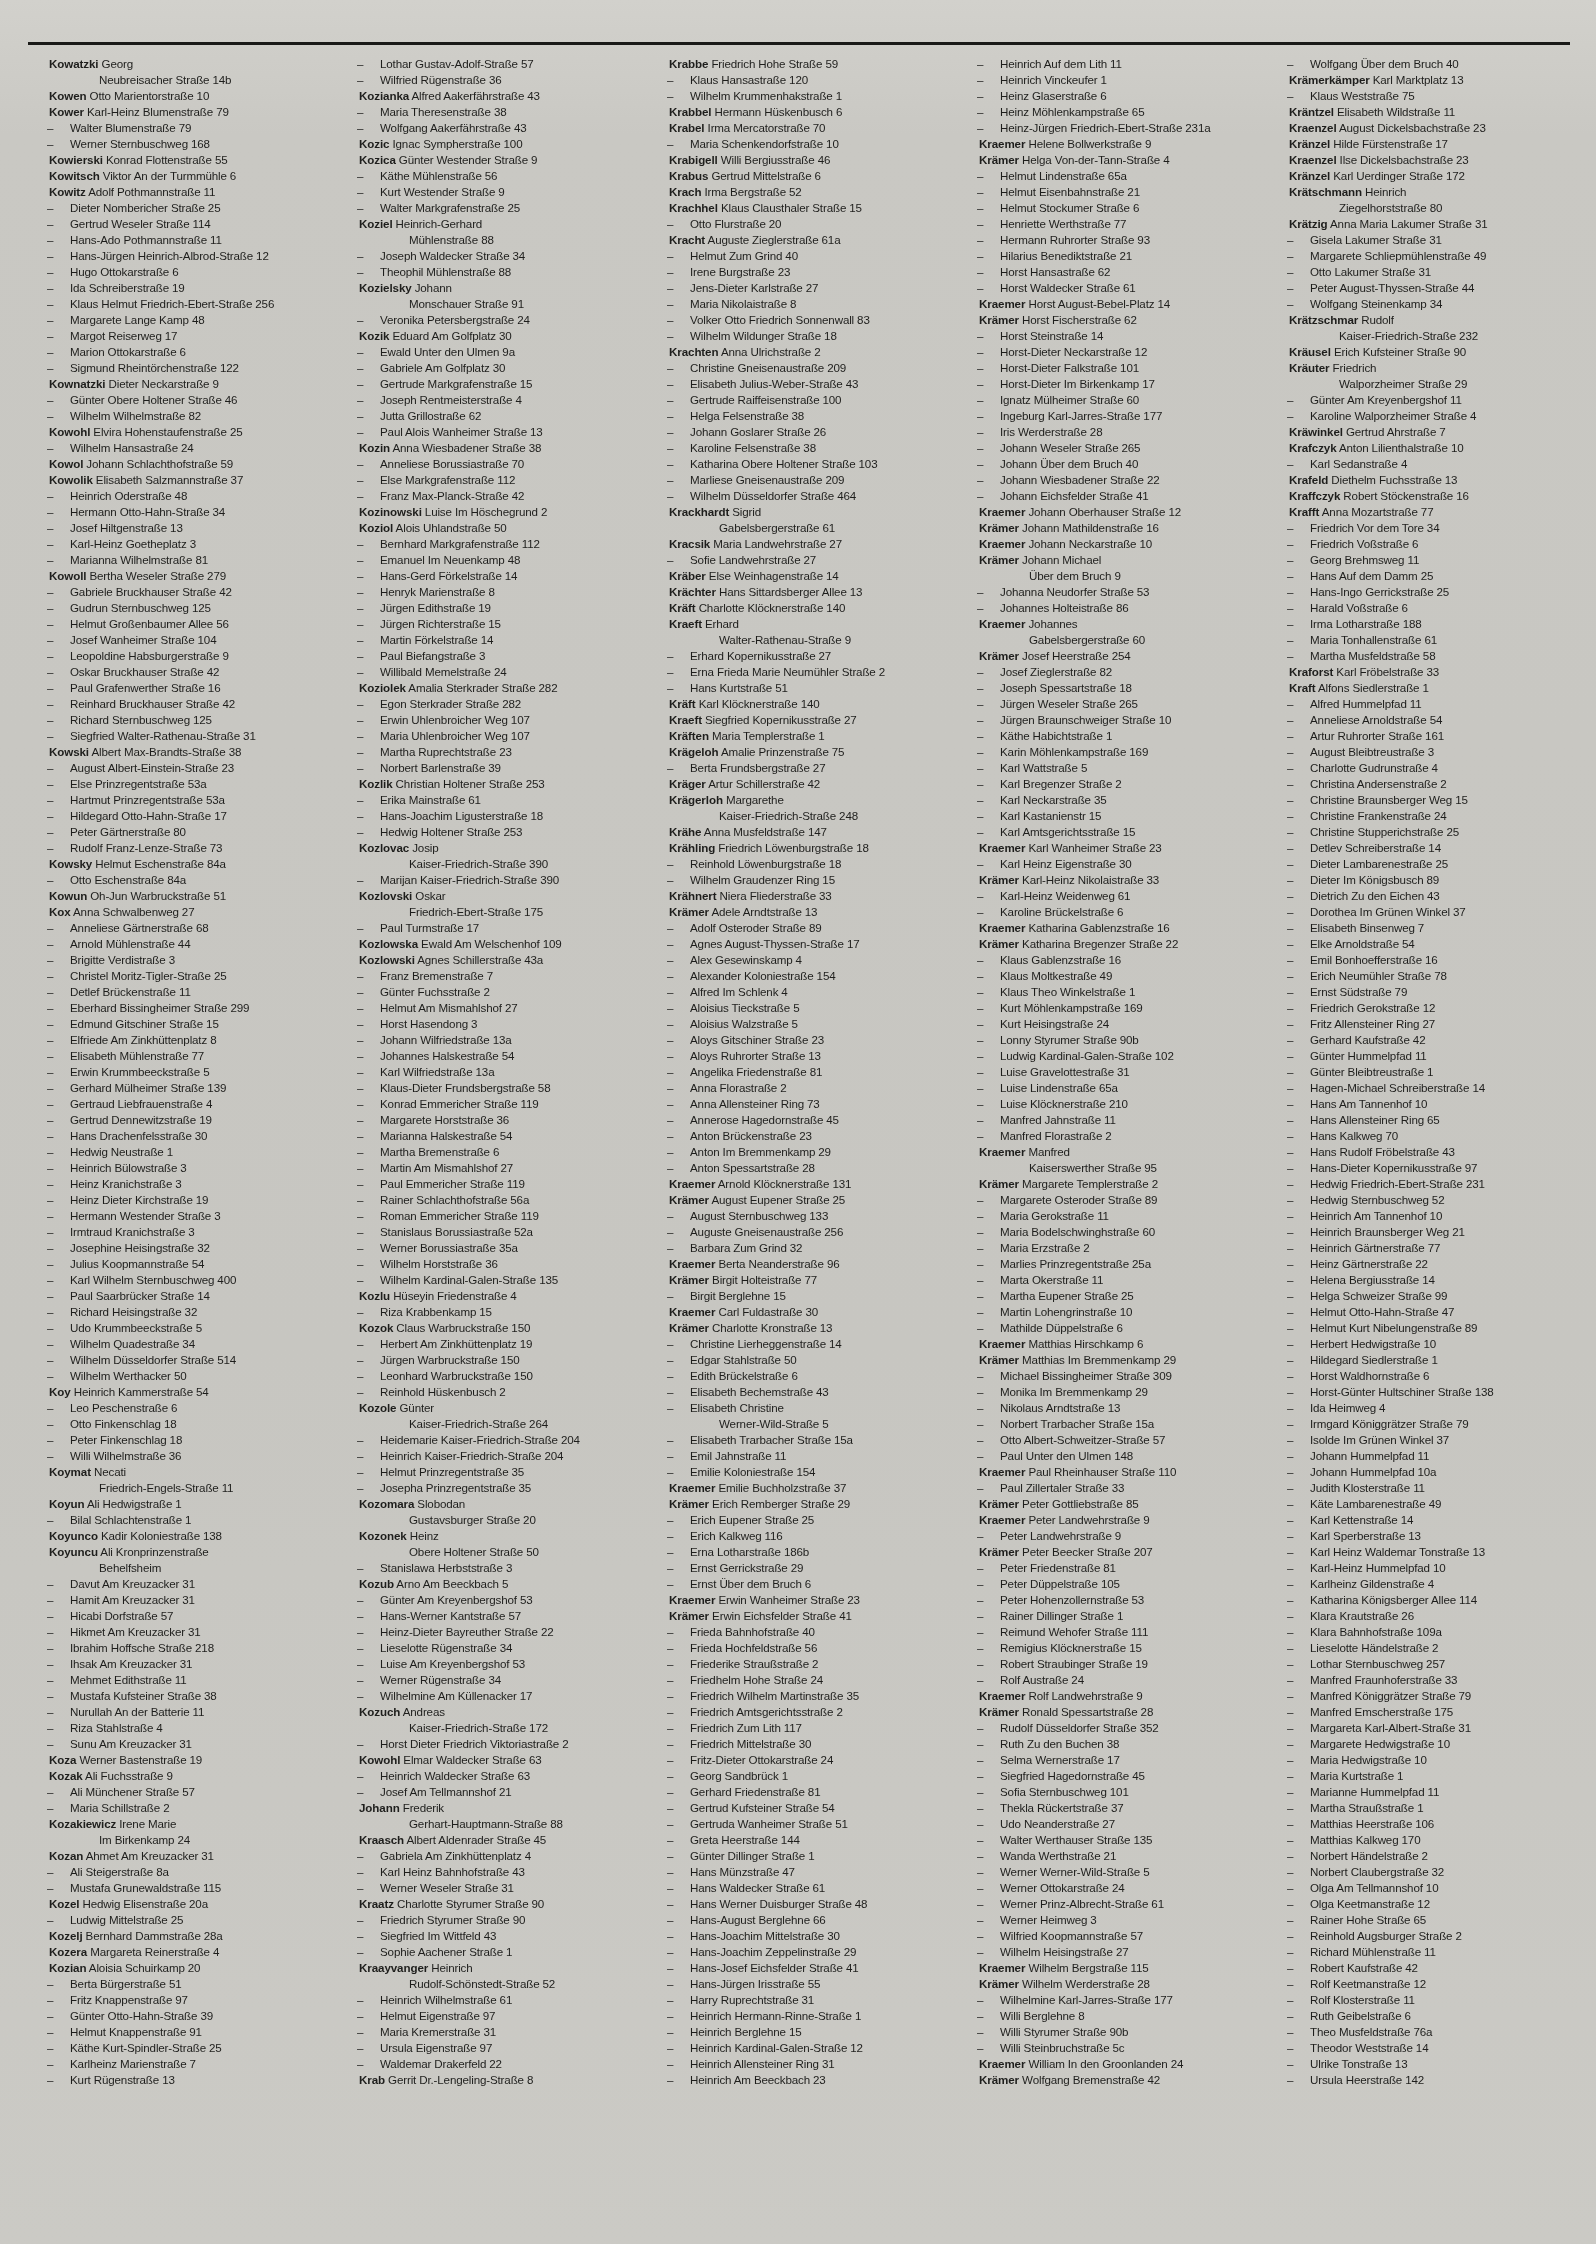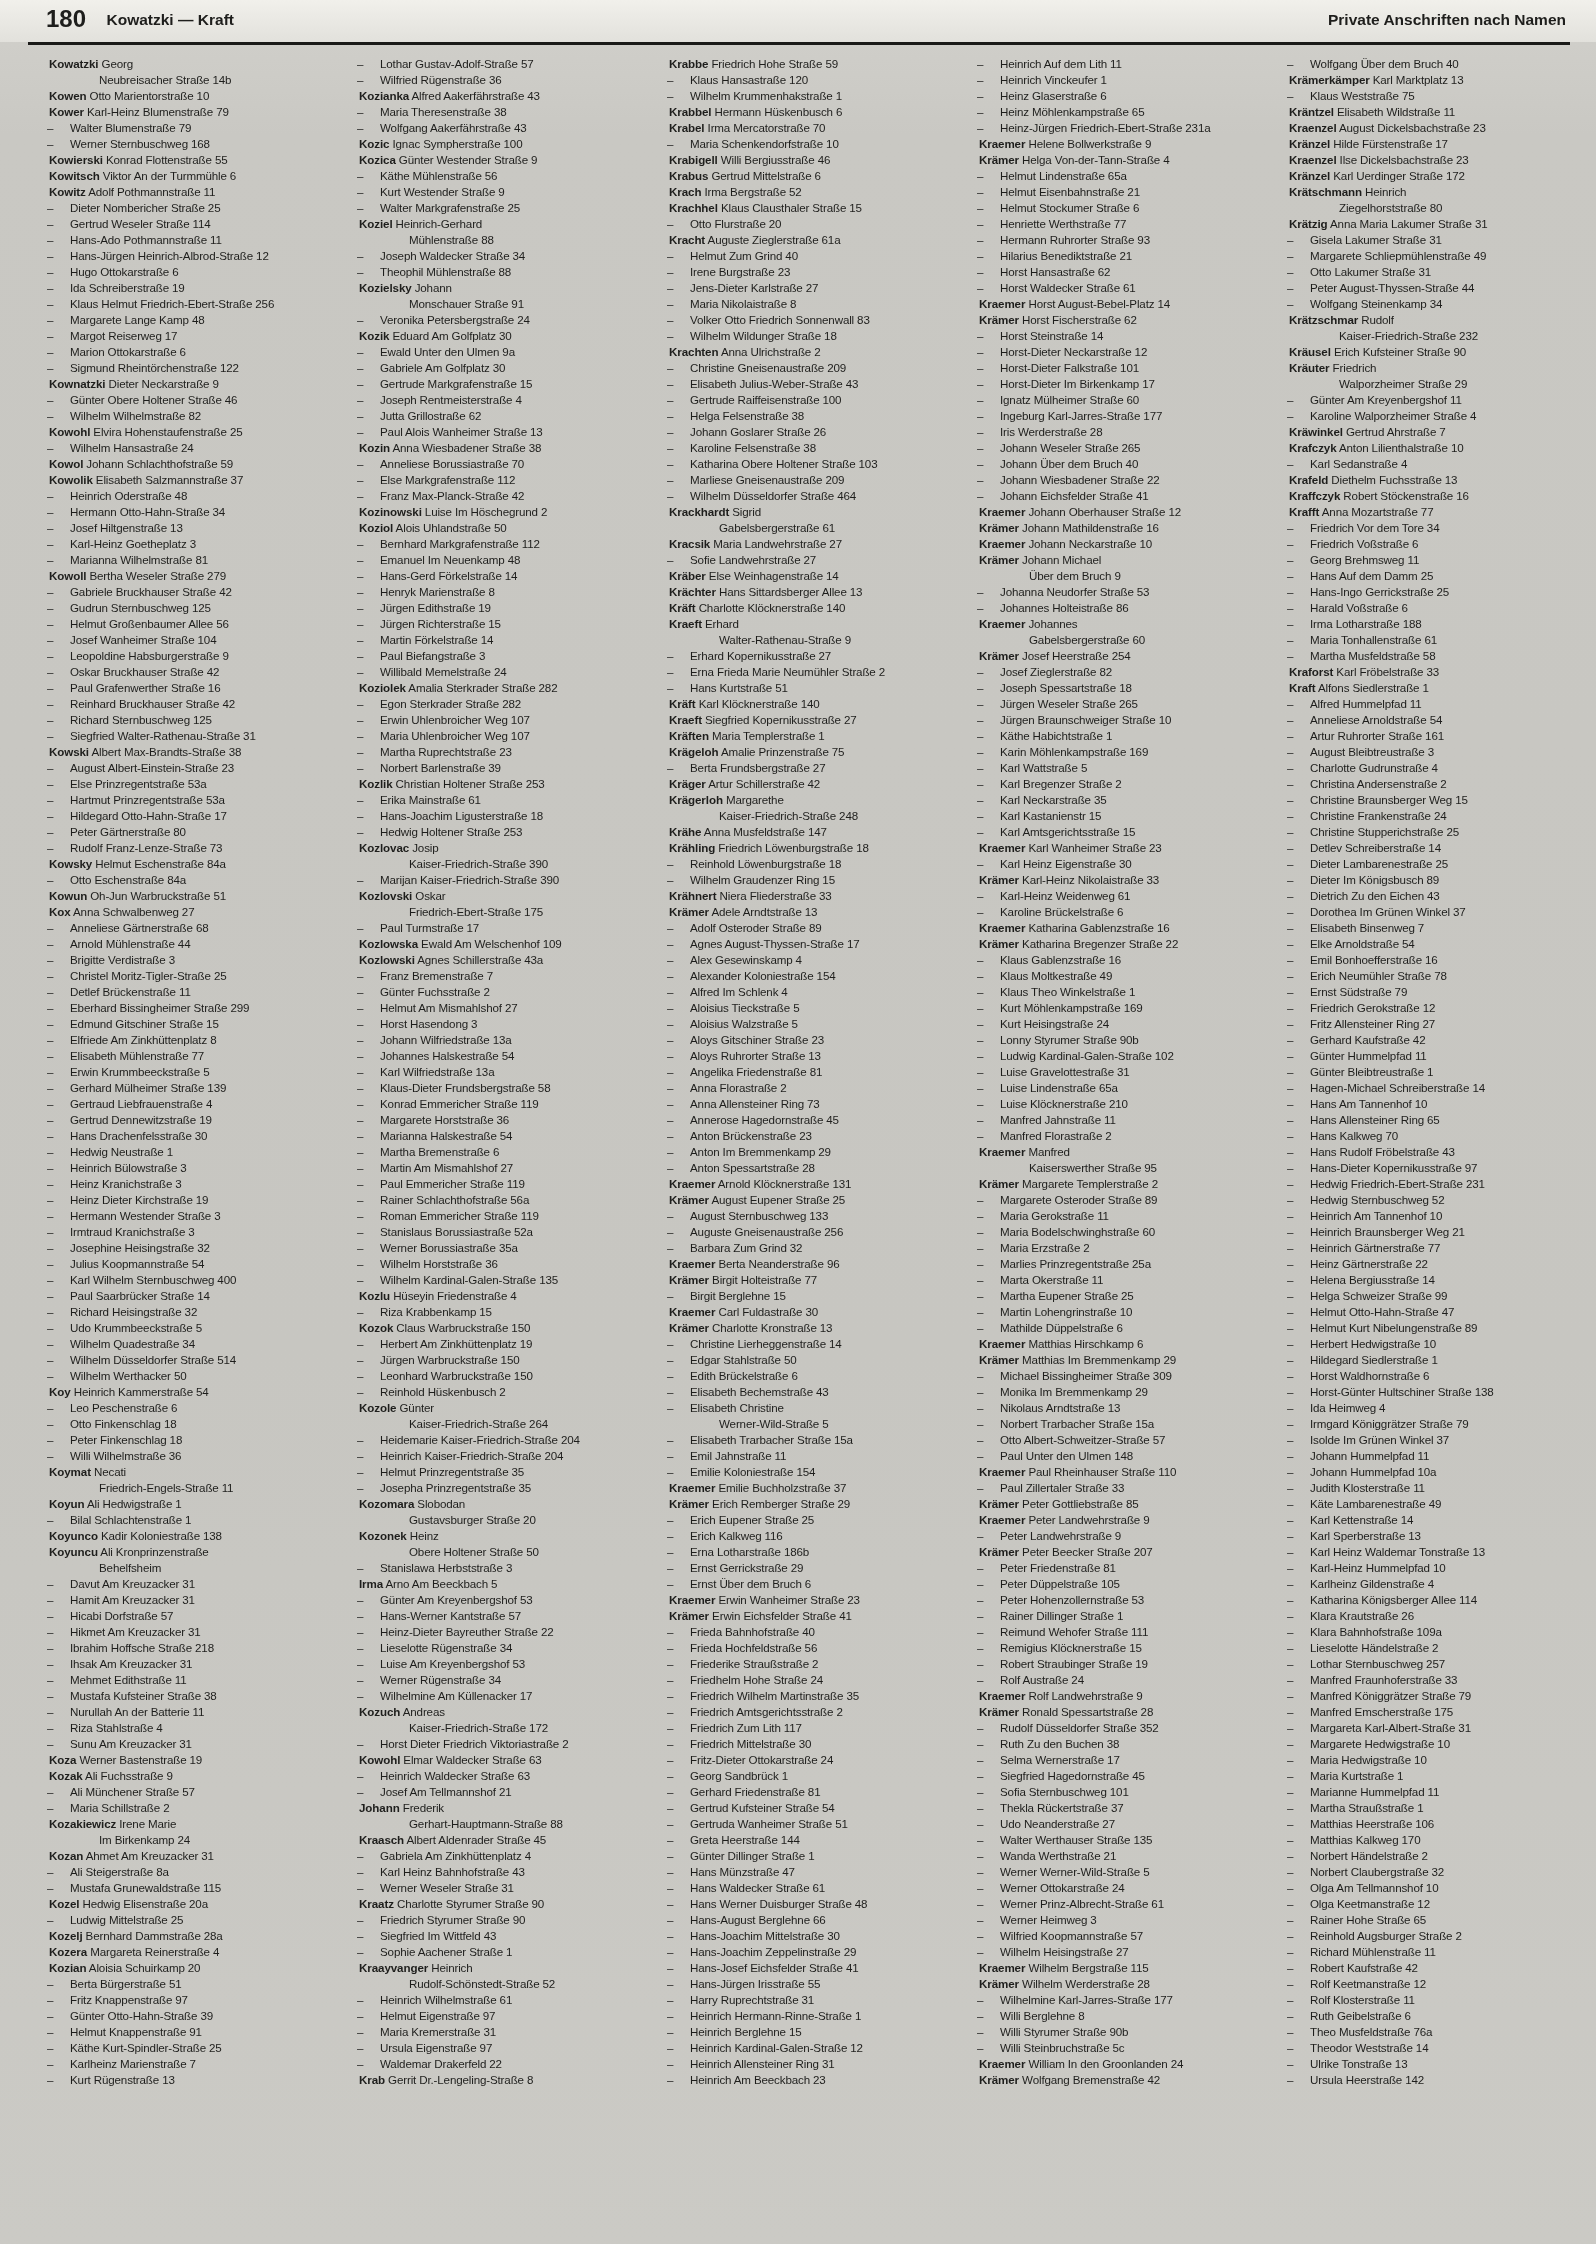--- a/index.html
+++ b/index.html
@@ -19,27 +19,20 @@
   .ln{white-space:nowrap;height:16px;line-height:16px;font-size:11.6px;letter-spacing:-0.15px;}
   .ln b{font-weight:bold;letter-spacing:-0.1px;}
   .main{padding-left:3px;}
   .sub .dash{display:inline-block;width:23px;padding-left:1px;}
   .wrap{padding-left:53px;}
 </style>
 </head>
 <body>
 
 <div class="page">
-  <div class="hdr">
-    <div class="hdr-left">
-      <span class="pgnum">180</span>
-      <span class="range">Kowatzki — Kraft</span>
-    </div>
-    <div class="hdr-right">Private Anschriften nach Namen</div>
-  </div>
   <div class="rule"></div>
   <div class="content" id="columns">
       <div class="col">
         <div class="ln main"><b>Kowatzki</b> Georg</div>
         <div class="ln wrap">Neubreisacher Straße 14b</div>
         <div class="ln main"><b>Kowen</b> Otto Marientorstraße 10</div>
         <div class="ln main"><b>Kower</b> Karl-Heinz Blumenstraße 79</div>
         <div class="ln sub"><span class="dash">–</span>Walter Blumenstraße 79</div>
         <div class="ln sub"><span class="dash">–</span>Werner Sternbuschweg 168</div>
         <div class="ln main"><b>Kowierski</b> Konrad Flottenstraße 55</div>
@@ -253,21 +246,21 @@
         <div class="ln wrap">Kaiser-Friedrich-Straße 264</div>
         <div class="ln sub"><span class="dash">–</span>Heidemarie Kaiser-Friedrich-Straße 204</div>
         <div class="ln sub"><span class="dash">–</span>Heinrich Kaiser-Friedrich-Straße 204</div>
         <div class="ln sub"><span class="dash">–</span>Helmut Prinzregentstraße 35</div>
         <div class="ln sub"><span class="dash">–</span>Josepha Prinzregentstraße 35</div>
         <div class="ln main"><b>Kozomara</b> Slobodan</div>
         <div class="ln wrap">Gustavsburger Straße 20</div>
         <div class="ln main"><b>Kozonek</b> Heinz</div>
         <div class="ln wrap">Obere Holtener Straße 50</div>
         <div class="ln sub"><span class="dash">–</span>Stanislawa Herbststraße 3</div>
-        <div class="ln main"><b>Irma</b> Arno Am Beeckbach 5</div>
+        <div class="ln main"><b>Kozub</b> Arno Am Beeckbach 5</div>
         <div class="ln sub"><span class="dash">–</span>Günter Am Kreyenbergshof 53</div>
         <div class="ln sub"><span class="dash">–</span>Hans-Werner Kantstraße 57</div>
         <div class="ln sub"><span class="dash">–</span>Heinz-Dieter Bayreuther Straße 22</div>
         <div class="ln sub"><span class="dash">–</span>Lieselotte Rügenstraße 34</div>
         <div class="ln sub"><span class="dash">–</span>Luise Am Kreyenbergshof 53</div>
         <div class="ln sub"><span class="dash">–</span>Werner Rügenstraße 34</div>
         <div class="ln sub"><span class="dash">–</span>Wilhelmine Am Küllenacker 17</div>
         <div class="ln main"><b>Kozuch</b> Andreas</div>
         <div class="ln wrap">Kaiser-Friedrich-Straße 172</div>
         <div class="ln sub"><span class="dash">–</span>Horst Dieter Friedrich Viktoriastraße 2</div>

